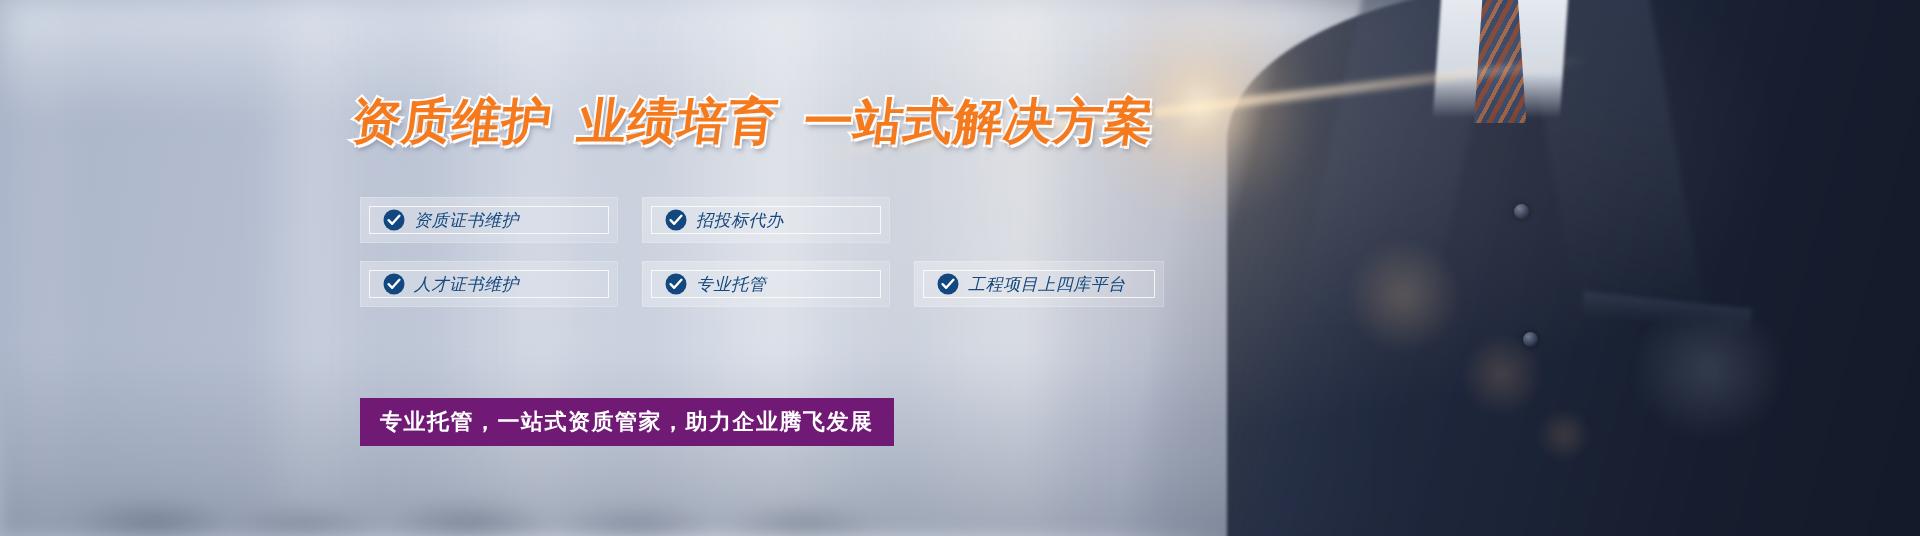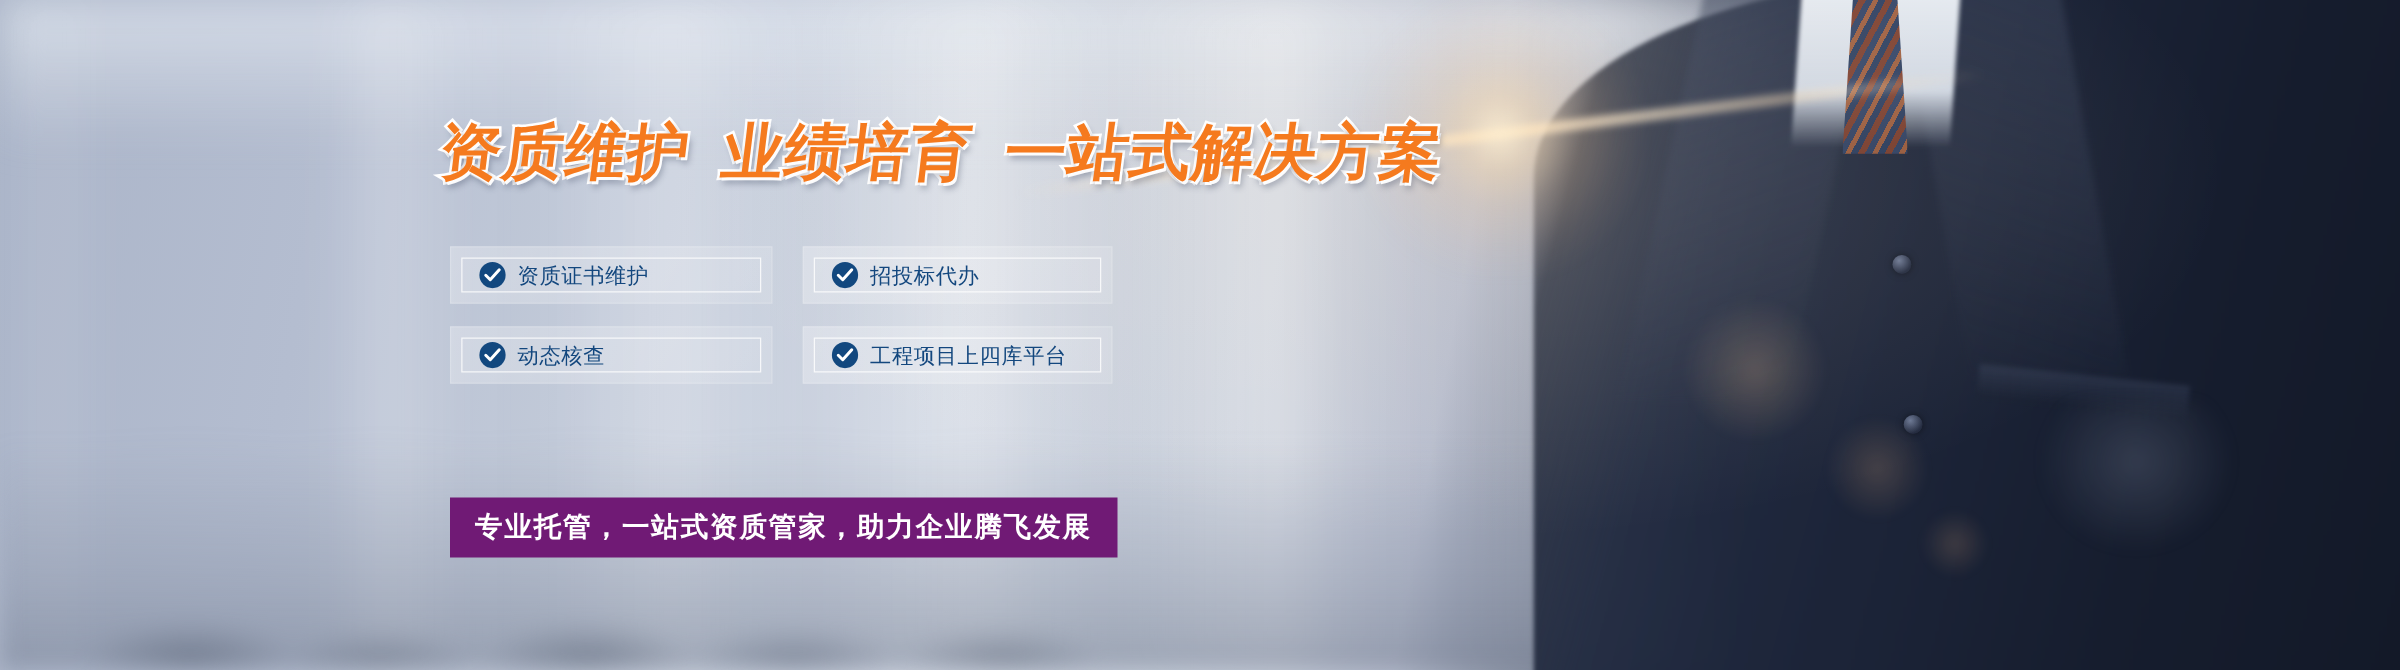--- a/index.html
+++ b/index.html
@@ -264,20 +264,21 @@
     display: flex;
     gap: 24px;
     margin-bottom: 18px;
   }
   .feature-card {
     position: relative;
     width: 258px;
     height: 46px;
     background: linear-gradient(125deg, rgba(255,255,255,0.30), rgba(255,255,255,0.13));
     box-shadow: inset 0 0 0 1px rgba(255,255,255,0.18);
+    font-style: italic;
   }
   .feature-inner {
     position: absolute;
     left: 9px; top: 9px; right: 9px; bottom: 9px;
     border: 1px solid rgba(255,255,255,0.80);
     display: flex;
     align-items: center;
     padding-left: 13px;
     box-sizing: border-box;
   }
@@ -373,21 +374,30 @@
         </div>
       </div>
 
       <div class="feature-row">
         <div class="feature-card">
           <div class="feature-inner">
             <svg class="check-icon" viewBox="0 0 22 22">
               <circle cx="11" cy="11" r="10.5" fill="#12487f"></circle>
               <path d="M5.6 11.2 L9.2 14.8 L16.4 6.8" fill="none" stroke="#ffffff" stroke-width="2.4" stroke-linecap="round" stroke-linejoin="round"></path>
             </svg>
-            <span class="feature-label">动态核查</span>
+            <span class="feature-label">人才证书维护</span>
+          </div>
+        </div>
+        <div class="feature-card">
+          <div class="feature-inner">
+            <svg class="check-icon" viewBox="0 0 22 22">
+              <circle cx="11" cy="11" r="10.5" fill="#12487f"></circle>
+              <path d="M5.6 11.2 L9.2 14.8 L16.4 6.8" fill="none" stroke="#ffffff" stroke-width="2.4" stroke-linecap="round" stroke-linejoin="round"></path>
+            </svg>
+            <span class="feature-label">专业托管</span>
           </div>
         </div>
         <div class="feature-card">
           <div class="feature-inner">
             <svg class="check-icon" viewBox="0 0 22 22">
               <circle cx="11" cy="11" r="10.5" fill="#12487f"></circle>
               <path d="M5.6 11.2 L9.2 14.8 L16.4 6.8" fill="none" stroke="#ffffff" stroke-width="2.4" stroke-linecap="round" stroke-linejoin="round"></path>
             </svg>
             <span class="feature-label">工程项目上四库平台</span>
           </div>

